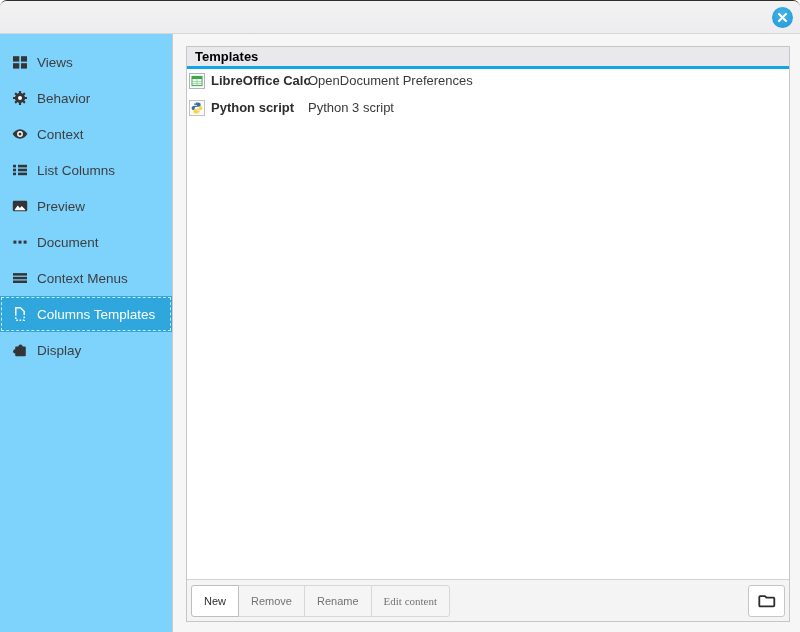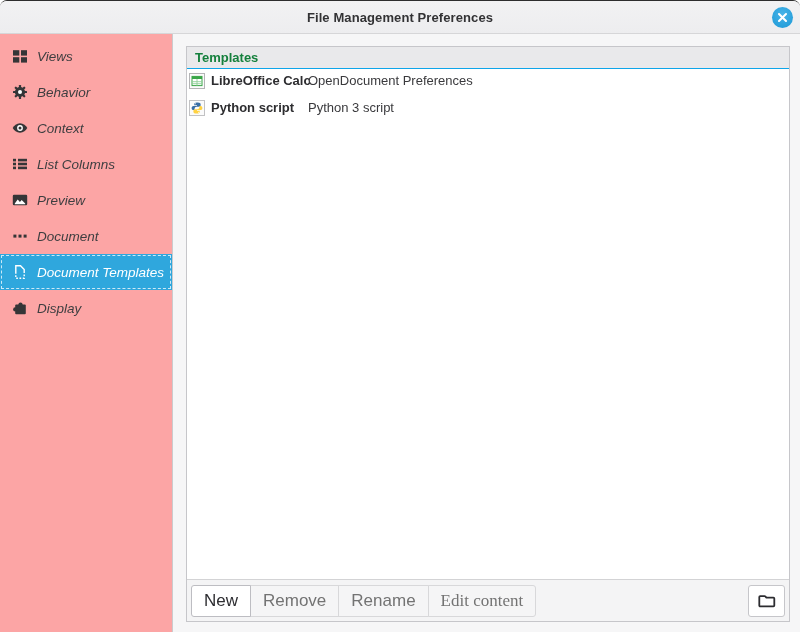--- a/index.html
+++ b/index.html
@@ -33,24 +33,23 @@
     display: flex; align-items: center; justify-content: center;
     cursor: default;
   }
 
   
   .body { flex: 1; display: flex; min-height: 0; }
 
   
   .sidebar {
     width: 173px; flex: 0 0 173px;
-    background: #fca5a5;
+    background: #7dd3fc;
     border-right: 1px solid #cbcbcd;
-    padding-top: 4px;
-    font-style: italic;
+    padding-top: 10px;
   }
   .side-item {
     height: 36px;
     display: flex; align-items: center;
     padding-left: 12px;
     color: #3e3e40;
     font-size: 13.5px;
     cursor: default;
   }
   .side-item .icn { width: 16px; height: 16px; margin-right: 9px; flex: 0 0 16px; color: #353537; display: inline-flex; }
@@ -68,22 +67,22 @@
   .main { flex: 1; background: #f6f6f7; position: relative; }
   .panel {
     position: absolute; left: 13px; top: 12px; right: 10px; bottom: 10px;
     border: 1px solid #c6c6ca;
     background: #fff;
     display: flex; flex-direction: column;
   }
   .panel-header {
     flex: 0 0 22px;
     background: #e9e9eb;
-    border-bottom: 1px solid #0ea5e9;
-    font-size: 13px; font-weight: 700; color: #15803d;
+    border-bottom: 3px solid #0ea5e9;
+    font-size: 13px; font-weight: 700; color: #000000;
     display: flex; align-items: center;
     padding: 0 8px;
   }
   .tpl-list { flex: 1; background: #fff; padding-top: 4px; overflow: hidden; }
   .tpl-row {
     height: 27px;
     display: flex; align-items: flex-start;
     padding-left: 2px;
     font-size: 13px; color: #333336;
   }
@@ -95,21 +94,21 @@
   .actionbar {
     flex: 0 0 42px;
     background: #f4f4f5;
     border-top: 1px solid #d3d3d5;
     display: flex; align-items: center;
     padding: 0 4px;
   }
   .btn {
     height: 32px;
     font-family: "Liberation Sans", sans-serif;
-    font-size: 17px;
+    font-size: 11px;
     padding: 0 12px;
     background: #ffffff;
     border: 1px solid #bdbdc2;
     color: #2e2e32;
     cursor: default;
     text-align: center;
   }
   .btn + .btn { margin-left: -1px; }
   .btn.first { border-radius: 3px 0 0 3px; position: relative; z-index: 2; }
   .btn.last  { border-radius: 0 3px 3px 0; font-family: Liberation Serif, serif; }
@@ -128,21 +127,20 @@
     display: flex; align-items: center; justify-content: center;
     cursor: default;
   }
 </style>
 </head>
 <body>
 
 <div class="window">
 
   <div class="titlebar">
-    <span class="title">File Management Preferences</span>
     <div class="close-btn">
       <svg width="21" height="21" viewBox="0 0 21 21">
         <path d="M7 7l7 7M14 7l-7 7" stroke="#fff" stroke-width="2.1" stroke-linecap="round"></path>
       </svg>
     </div>
   </div>
 
   <div class="body">
 
     <div class="sidebar">
@@ -214,29 +212,39 @@
         <span class="icn">
           <svg viewBox="0 0 16 16" width="16" height="16" fill="currentColor">
             <rect x="1.4" y="6.6" width="3" height="3"></rect>
               <rect x="6.5" y="6.6" width="3" height="3"></rect>
               <rect x="11.6" y="6.6" width="3" height="3"></rect>
           </svg>
         </span>
         <span>Document</span>
       </div>
 
+      <div class="side-item">
+        <span class="icn">
+          <svg viewBox="0 0 16 16" width="16" height="16" fill="currentColor">
+            <rect x="1" y="3.1" width="14" height="2.5"></rect>
+              <rect x="1" y="6.8" width="14" height="2.5"></rect>
+              <rect x="1" y="10.5" width="14" height="2.5"></rect>
+          </svg>
+        </span>
+        <span>Context Menus</span>
+      </div>
 
       <div class="side-item selected">
         <span class="icn">
           <svg viewBox="0 0 16 16" width="16" height="16" fill="none" stroke="currentColor" stroke-width="1.4">
             <path d="M3.8 8V1.8h4.7l3.7 3.7V8"></path>
             <path d="M3.8 8v6.2h8.4V8" stroke-dasharray="1.7 1.6"></path>
           </svg>
         </span>
-        <span>Document Templates</span>
+        <span>Columns Templates</span>
       </div>
 
       <div class="side-item">
         <span class="icn">
           <svg viewBox="0 0 16 16" width="16" height="16" fill="currentColor">
             <rect x="3.2" y="4.6" width="10.6" height="9.6" rx="1"></rect>
             <circle cx="8.5" cy="4.6" r="2.1"></circle>
             <circle cx="3.2" cy="9.4" r="2.1"></circle>
           </svg>
         </span>

